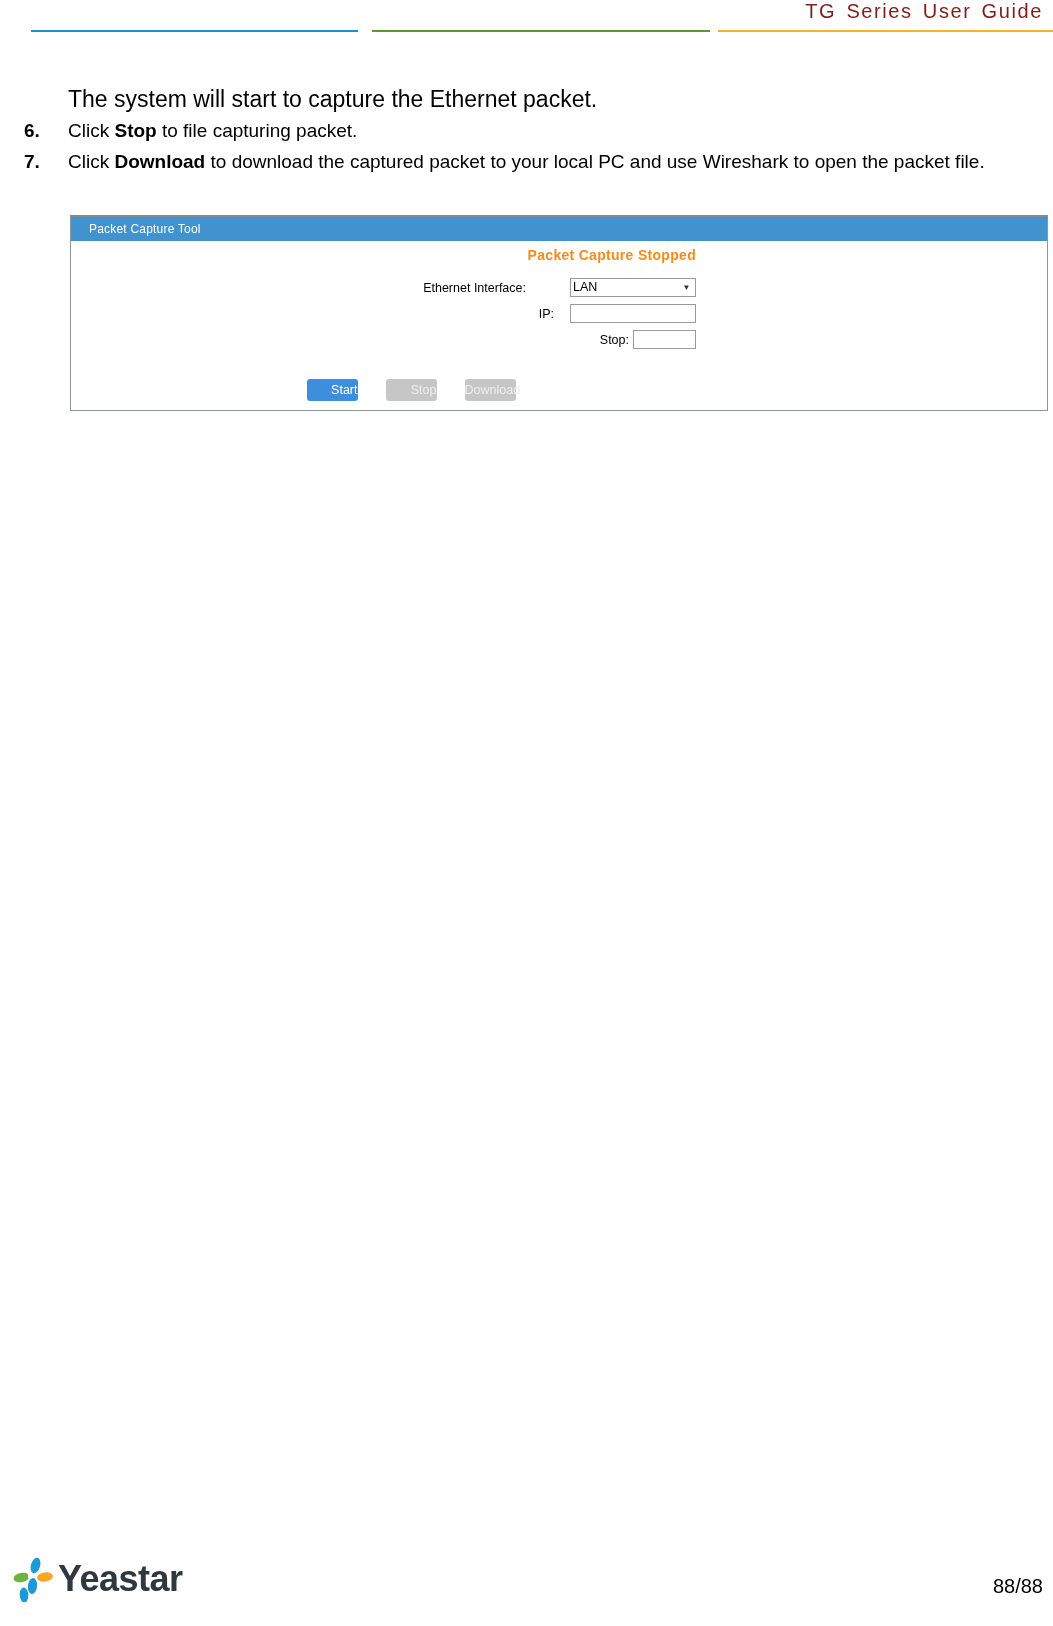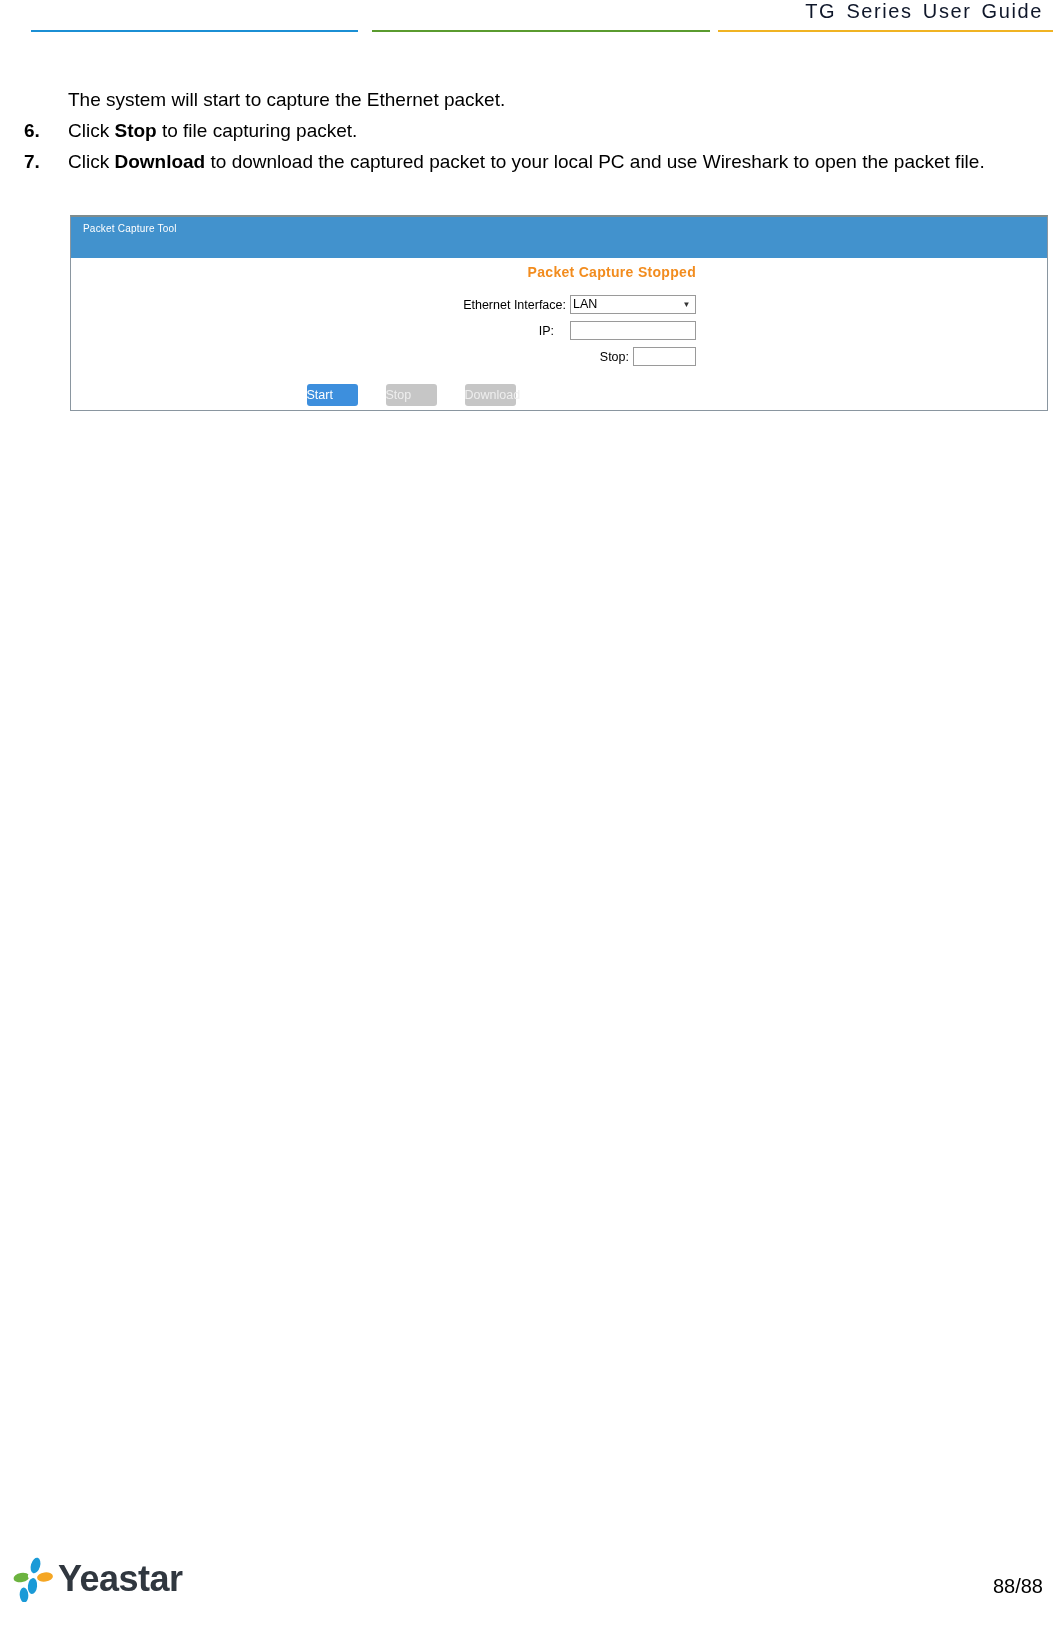--- a/index.html
+++ b/index.html
@@ -24,42 +24,42 @@
     width: 1053px;
     height: 40px;
   }
   .header-title {
     position: absolute;
     right: 10px;
     top: 0px;
     font-size: 20px;
     letter-spacing: 1.6px;
     word-spacing: 3px;
-    color: #0f172a;
+    color: #7f1d1d;
     white-space: nowrap;
   }
   .rule {
     position: absolute;
     top: 30px;
     height: 2px;
   }
   .rule-blue   { left: 31px;  width: 327px; background: #1b8fd4; }
   .rule-green  { left: 372px; width: 338px; background: #5a9b2f; }
   .rule-yellow { left: 718px; width: 335px; background: #f0b323; }
 
   
   .content {
     position: absolute;
     left: 0;
     top: 84px;
     width: 1053px;
   }
   .para {
     position: relative;
-    font-size: 19px;
+    font-size: 23px;
     line-height: 31px;
     color: #000000;
   }
   .para-intro {
     margin-left: 68px;
     margin-right: 40px;
   }
   .list-item {
     position: relative;
     margin-left: 68px;
@@ -86,26 +86,26 @@
     left: 70px;
     top: 215px;
     width: 978px;
     height: 196px;
     border: 1px solid #8a96a0;
     border-top: 2px solid #7f8c8d;
     background: #ffffff;
     box-sizing: border-box;
   }
   .pct-titlebar {
-    height: 41px;
+    height: 24px;
     background: #4292cd;
     color: #ffffff;
-    font-size: 10px;
+    font-size: 12px;
     line-height: 24px;
-    padding-left: 12px;
+    padding-left: 18px;
     box-sizing: border-box;
     letter-spacing: 0.2px;
   }
   .pct-body {
     position: relative;
     height: 168px;
   }
   .pct-status {
     position: absolute;
     left: 0;
@@ -120,21 +120,21 @@
   .form-row {
     position: absolute;
     left: 0;
     width: 625px;
     display: flex;
     align-items: center;
     justify-content: flex-end;
     font-size: 12.5px;
     color: #000000;
   }
-  .row-iface { top: 37px; }
+  .row-iface { top: 37px; gap: 40px; }
   .row-ip    { top: 63px; gap: 12px; }
   .row-port  { top: 89px; }
   .form-label {
     margin-right: 4px;
     white-space: nowrap;
     color: #000;
   }
   .pct-select {
     width: 126px;
     height: 19px;
@@ -179,23 +179,24 @@
     gap: 28px;
   }
   .btn {
     width: 51px;
     height: 22px;
     border: none;
     border-radius: 3px;
     font-size: 12.5px;
     font-family: "Liberation Sans", sans-serif;
     line-height: 22px;
-    text-align: left;
+    text-align: right;
     cursor: pointer;
     box-sizing: border-box;
+    margin-top: 12px;
   }
   .btn-start    { background: #3d8fdd; color: #ffffff; }
   .btn-disabled { background: #c6c6c6; color: #eeeeee; cursor: default; }
 
   
   .footer {
     position: absolute;
     left: 0;
     bottom: 24px;
     width: 1053px;

